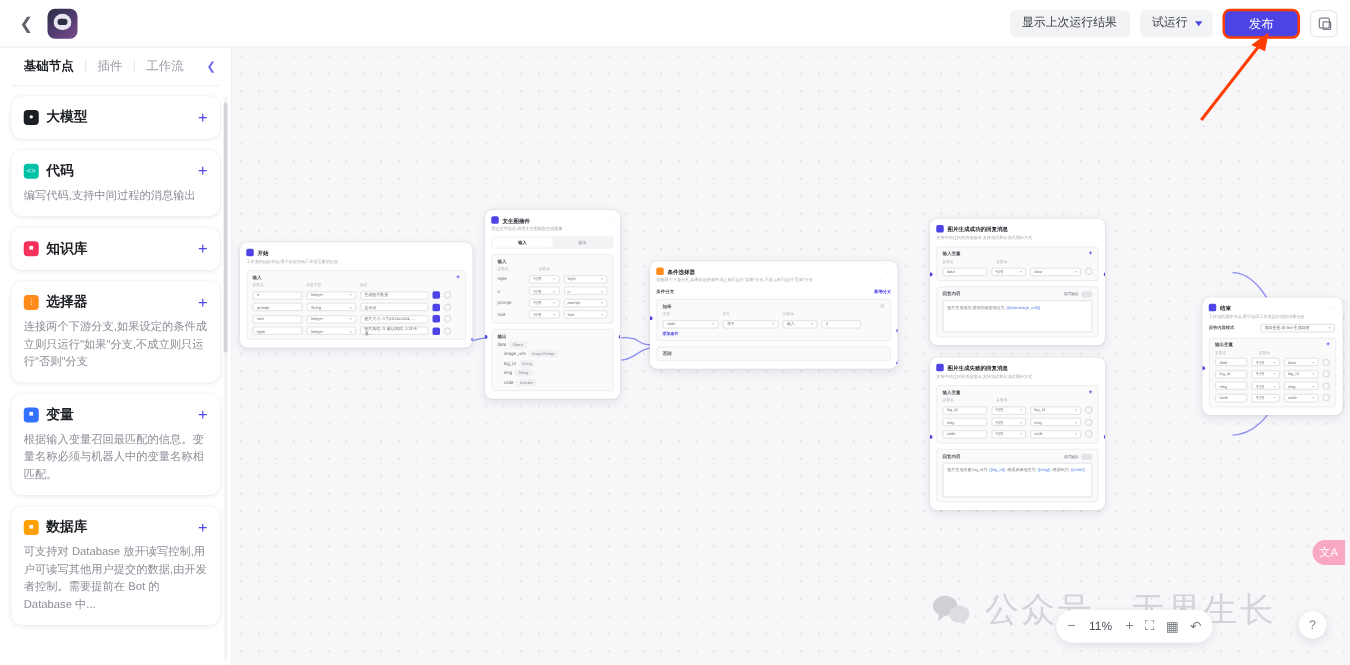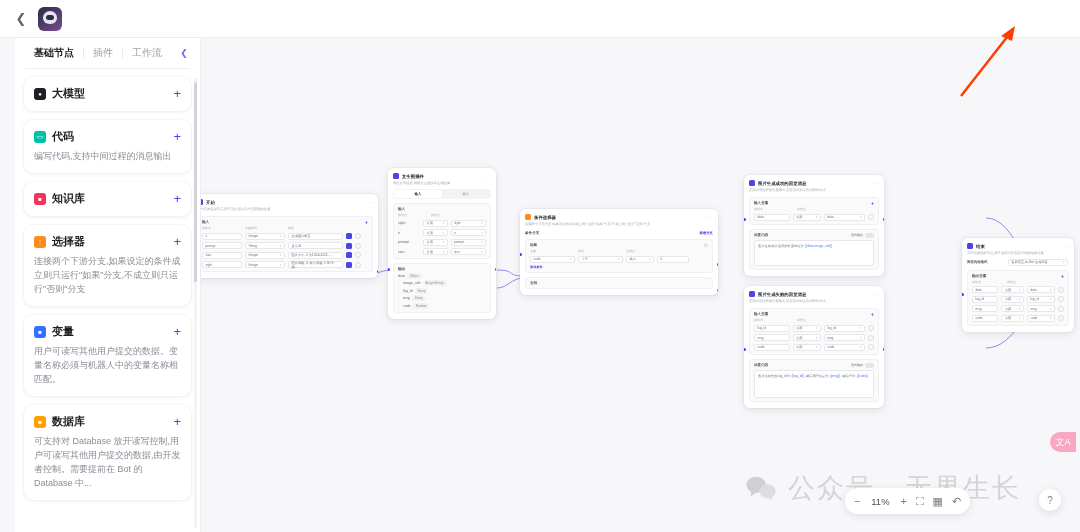--- a/index.html
+++ b/index.html
@@ -67,21 +67,21 @@
   .icon-sq {
     width: 22px; height: 22px; border-radius: 5px; border: 1px solid #e8e9ec; background:#fff;
     display:flex; align-items:center; justify-content:center; cursor:pointer;
   }
   .icon-sq i { width:9px; height:9px; border:1px solid #7c7f88; border-radius:2px; display:block; position:relative;}
   .icon-sq i::after{content:"";position:absolute;left:2px;top:2px;width:5px;height:5px;border:1px solid #7c7f88;border-radius:1px;}
 
   
   .sidebar {
     position: absolute; top: 38px; left: 0; width: 186px; height: 494px;
-    background: #fff; border-right: 1px solid #ededf0; z-index: 20; margin-left: 15px;
+    background: #fff; border-right: 1px solid #ededf0; z-index: 20;
   }
   .tabs { height: 30px; display: flex; align-items: center; padding: 0 10px; gap: 0; }
   .tab { font-size: 10px; color: #9b9ea6; padding: 0 9px; cursor: pointer; }
   .tab.active { color: #1c1f23; font-weight: bold; }
   .tab-sep { width: 1px; height: 10px; background: #e8e9ec; }
   .collapse {
     position: absolute; right: 8px; top: 7px; width: 16px; height: 16px; border-radius: 4px;
     background: #fff; display: flex; align-items: center; justify-content: center;
     font-size: 9px; color: #6f6bf0; cursor: pointer;
   }
@@ -184,20 +184,31 @@
   }
 </style>
 </head>
 <body>
 
 <div class="app">
 
   <div class="header">
     <div class="back-btn">❮</div>
     <div class="app-avatar"></div>
+    <div class="hdr-right">
+      <div class="btn-ghost">显示上次运行结果</div>
+      <div class="btn-run">
+        <span class="lbl">试运行</span>
+        <span class="caret"></span>
+      </div>
+      <div class="btn-publish">发布</div>
+      <div class="icon-sq">
+          <i></i>
+        </div>
+    </div>
   </div>
 
   <div class="sidebar">
     <div class="tabs">
       <div class="tab active">基础节点</div>
       <div class="tab-sep"></div>
       <div class="tab">插件</div>
       <div class="tab-sep"></div>
       <div class="tab">工作流</div>
       <div class="collapse">❮</div>
@@ -241,21 +252,21 @@
         </div>
         <div class="card-desc">连接两个下游分支,如果设定的条件成立则只运行"如果"分支,不成立则只运行"否则"分支</div>
       </div>
 
       <div class="card">
         <div class="card-head">
           <span class="card-ico" style="background:#3370ff">■</span>
           <span class="card-title">变量</span>
           <span class="card-plus">+</span>
         </div>
-        <div class="card-desc">用户可读写其他用户提交的数据。变量名称必须与机器人中的变量名称相匹配。</div>
+        <div class="card-desc">根据输入变量召回最匹配的信息。变量名称必须与机器人中的变量名称相匹配。</div>
       </div>
 
       <div class="card">
         <div class="card-head">
           <span class="card-ico" style="background:#ffa000">■</span>
           <span class="card-title">数据库</span>
           <span class="card-plus">+</span>
         </div>
         <div class="card-desc">可支持对 Database 放开读写控制,用户可读写其他用户提交的数据,由开发者控制。需要提前在 Bot 的 Database 中...</div>
       </div>

